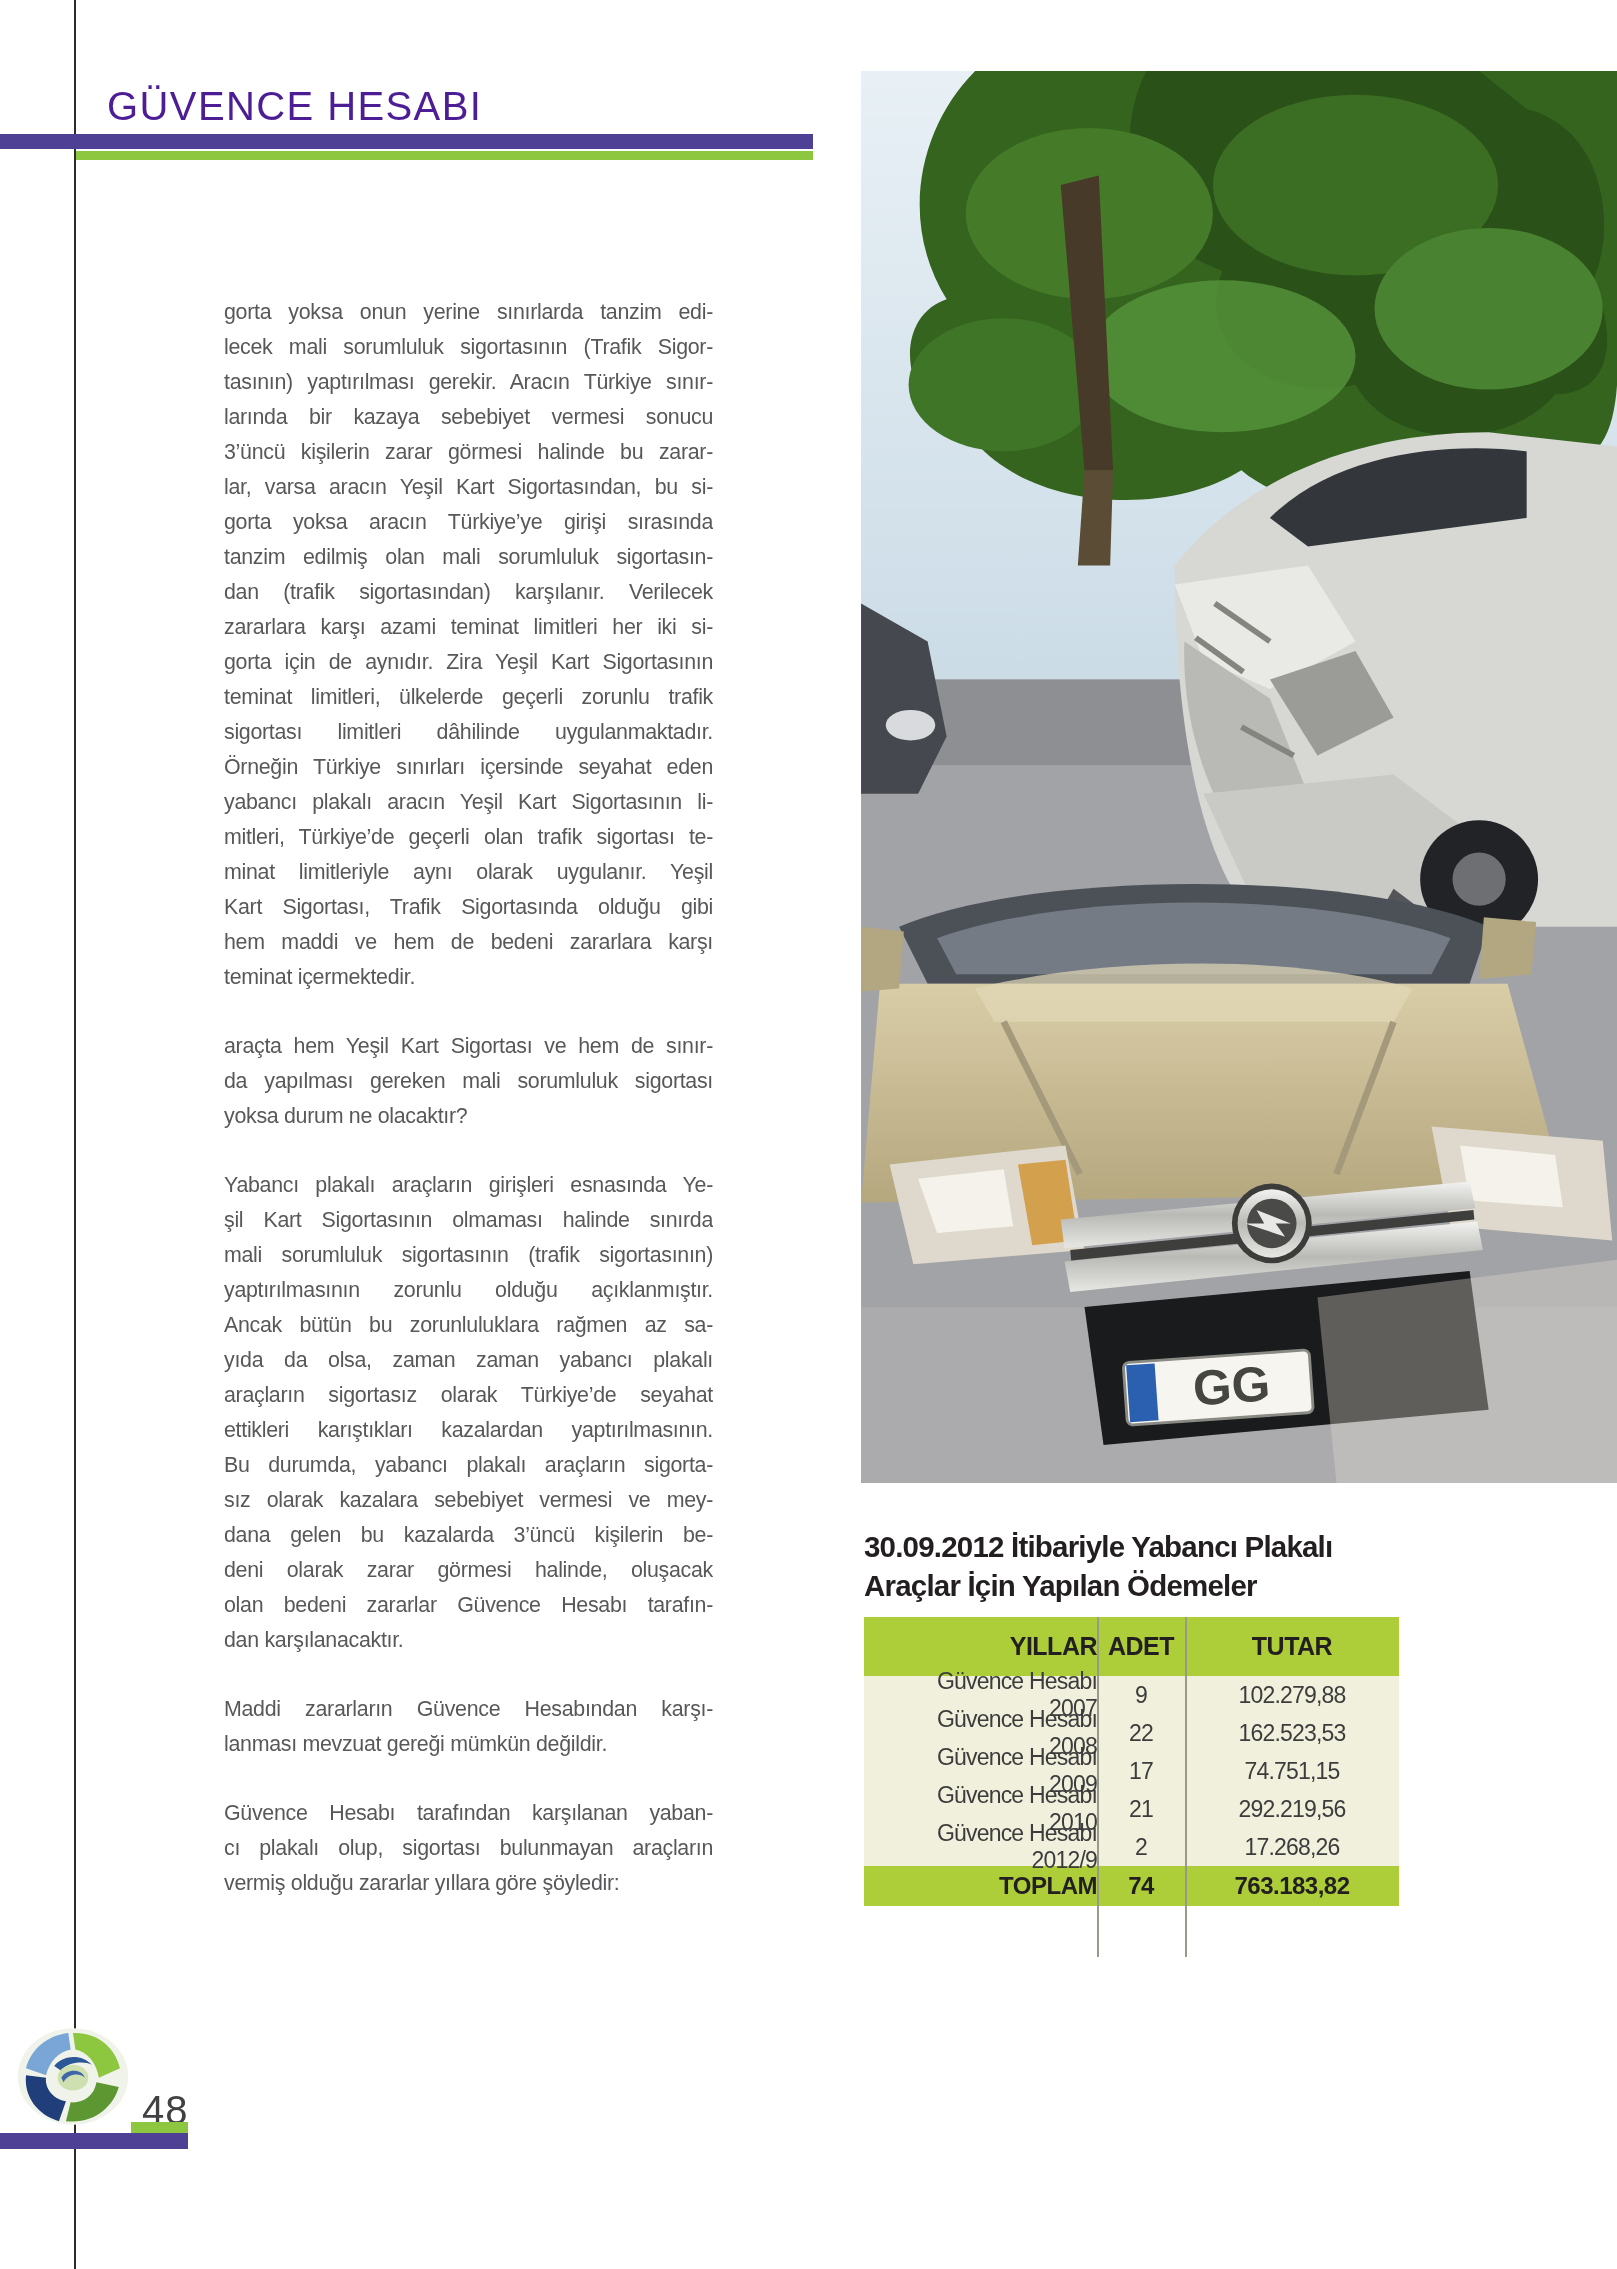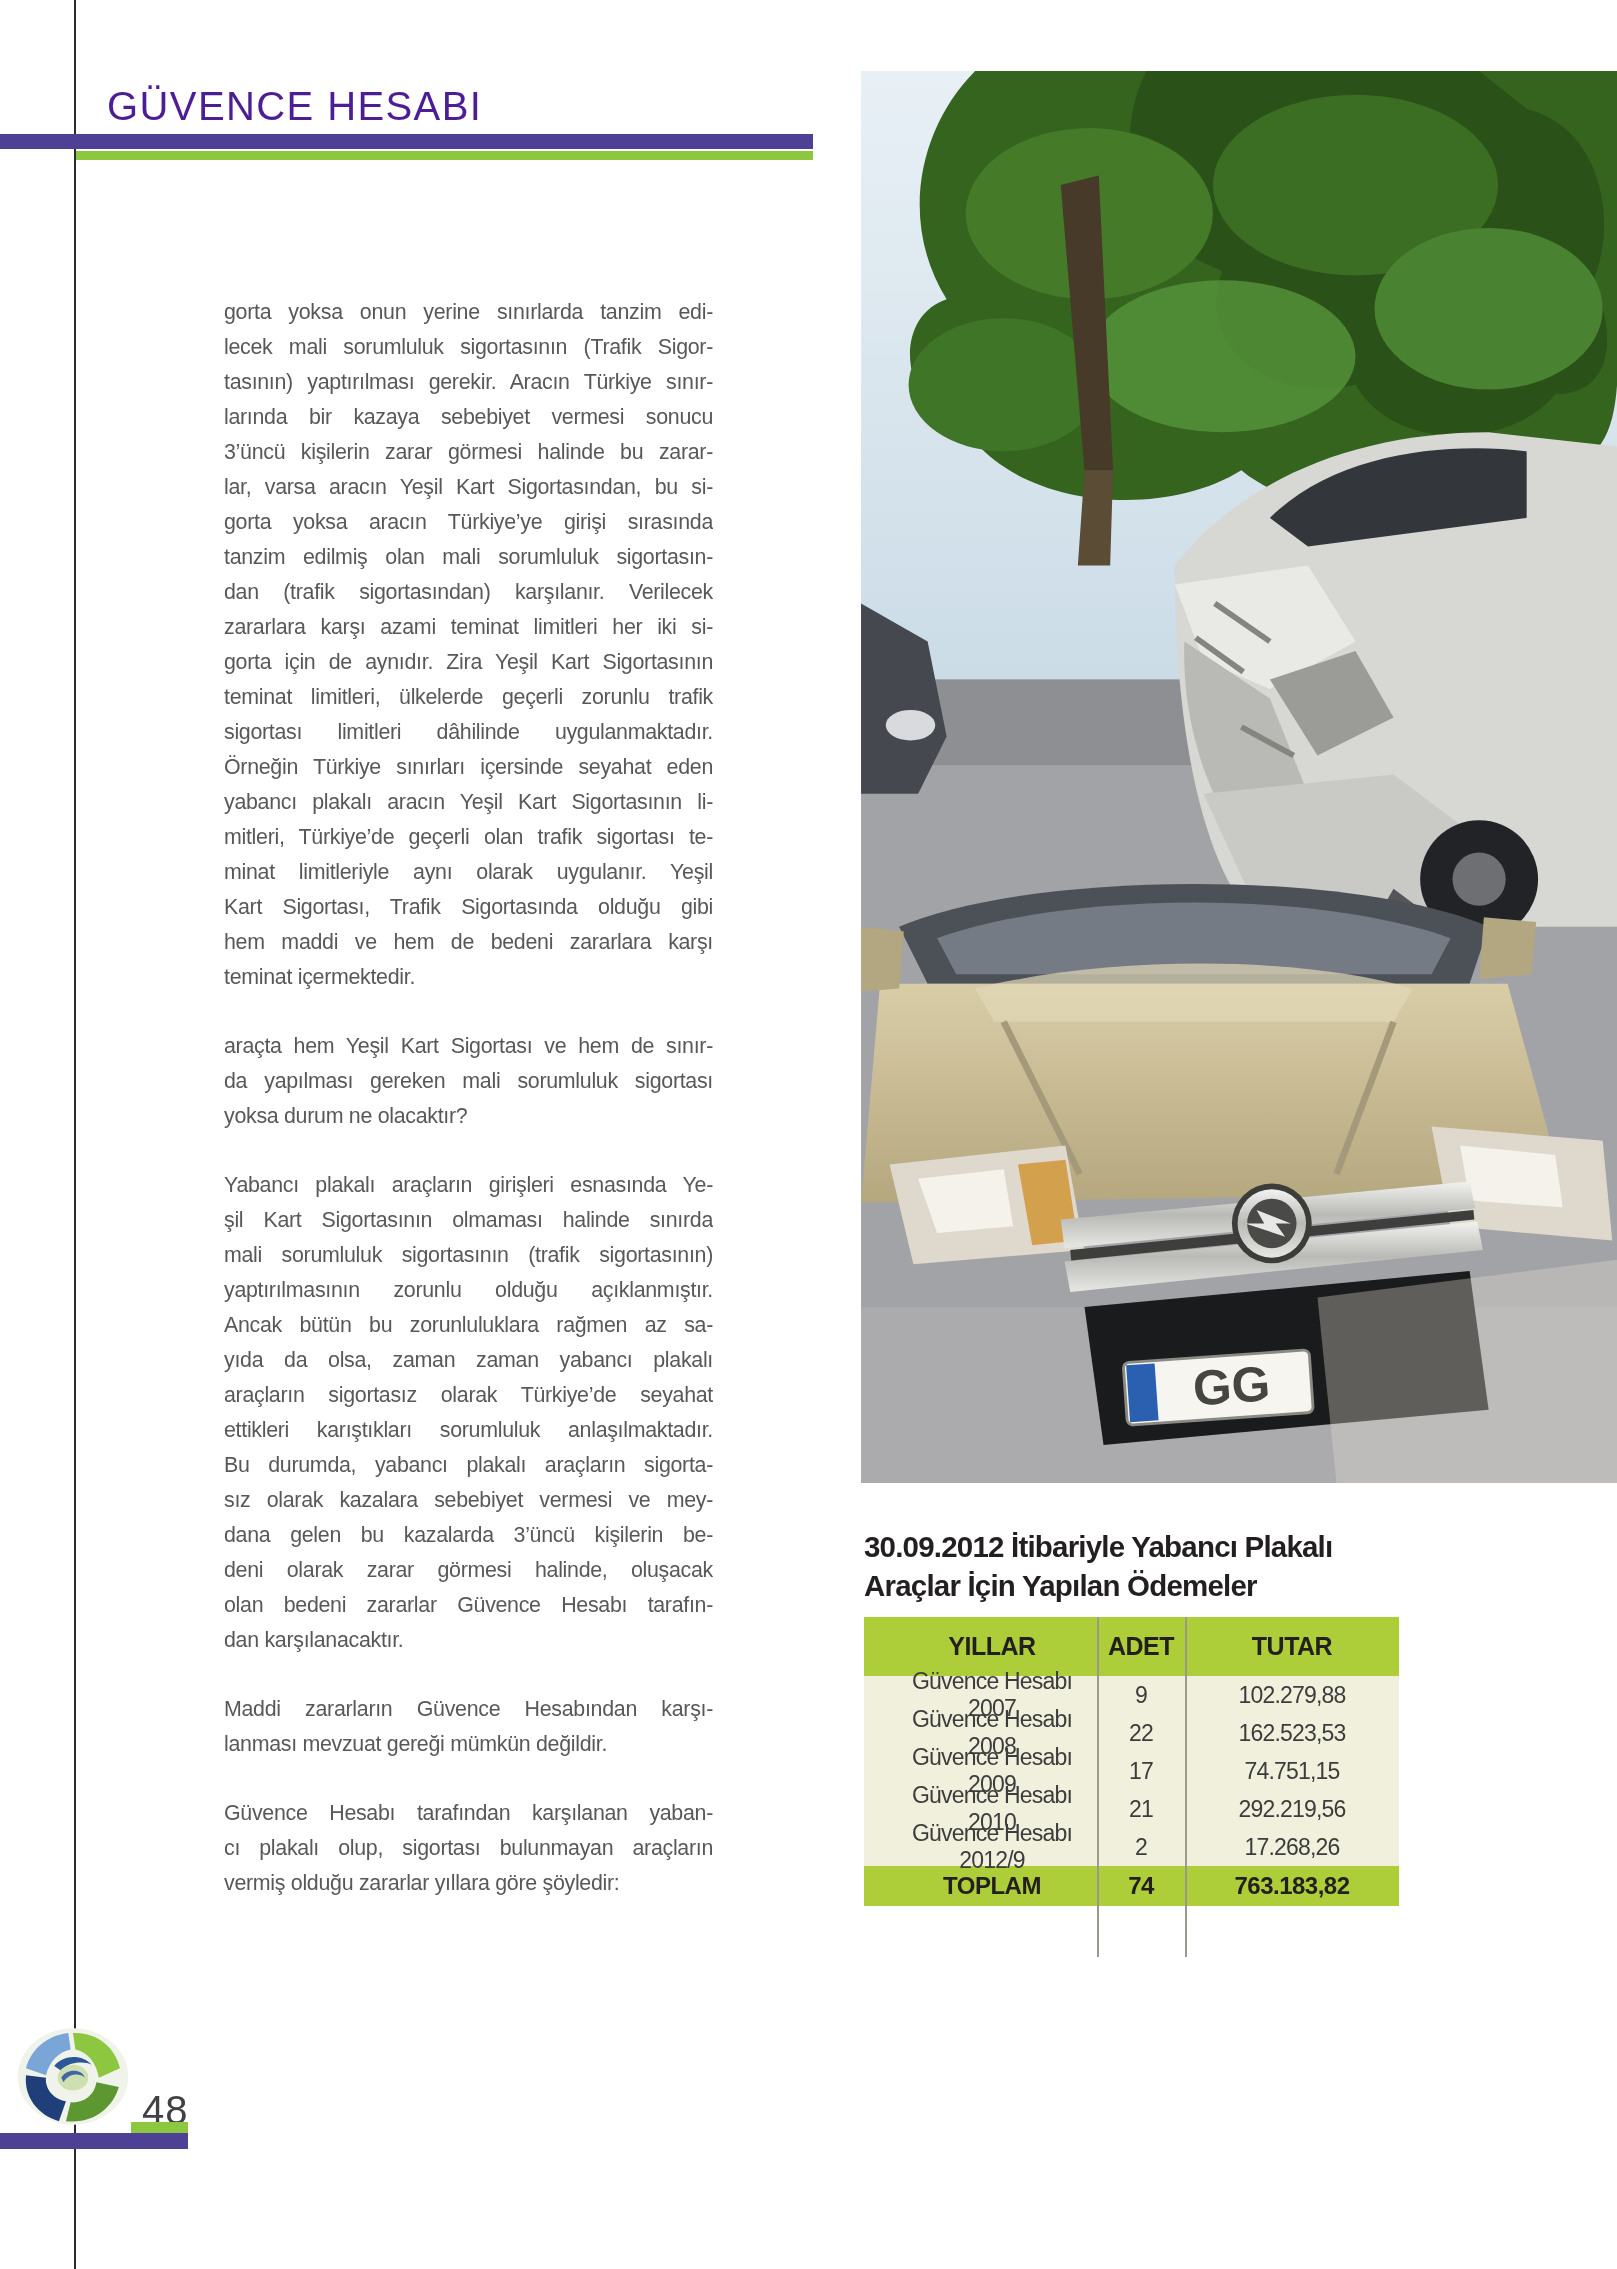--- a/index.html
+++ b/index.html
@@ -29,21 +29,21 @@
   .photo svg{display:block;}
 
   
   .table-heading{
     position:absolute;left:864px;top:1527px;width:547px;color:#231f20;
     font-weight:bold;font-size:29.5px;line-height:39px;letter-spacing:-0.8px;
   }
   
   .gtable{position:absolute;left:864px;top:1617px;width:535px;font-family:"Liberation Sans",sans-serif;}
   .trow{display:flex;width:535px;}
-  .trow .c1{width:233px;padding-left:23px;box-sizing:border-box;text-align:center;}
+  .trow .c1{width:233px;padding-left:23px;box-sizing:border-box;text-align:right;}
   .trow .c2{width:88px;text-align:center;}
   .trow .c3{width:214px;text-align:center;}
   .thead{background:#adce39;height:59px;align-items:center;font-weight:bold;font-size:25px;color:#231f20;letter-spacing:-0.5px;}
   .tdata{background:#f1f0dd;height:38px;align-items:center;font-size:23px;color:#3c3c3c;letter-spacing:-0.8px;}
   .ttotal{background:#adce39;height:40px;align-items:center;font-weight:bold;font-size:24px;color:#231f20;letter-spacing:-0.5px;}
   .sep{position:absolute;top:0;width:1.9px;background:#99998c;}
   .sep.s1{left:233px;}
   .sep.s2{left:321px;}
 
   
@@ -92,21 +92,21 @@
         <div class="line last">yoksa durum ne olacaktır?</div>
       </div>
       <div class="para">
         <div class="line">Yabancı plakalı araçların girişleri esnasında Ye-</div>
         <div class="line">şil Kart Sigortasının olmaması halinde sınırda</div>
         <div class="line">mali sorumluluk sigortasının (trafik sigortasının)</div>
         <div class="line">yaptırılmasının zorunlu olduğu açıklanmıştır.</div>
         <div class="line">Ancak bütün bu zorunluluklara rağmen az sa-</div>
         <div class="line">yıda da olsa, zaman zaman yabancı plakalı</div>
         <div class="line">araçların sigortasız olarak Türkiye’de seyahat</div>
-        <div class="line">ettikleri karıştıkları sorumluluk anlaşılmaktadır.</div>
+        <div class="line">ettikleri karıştıkları kazalardan yaptırılmasının.</div>
         <div class="line">Bu durumda, yabancı plakalı araçların sigorta-</div>
         <div class="line">sız olarak kazalara sebebiyet vermesi ve mey-</div>
         <div class="line">dana gelen bu kazalarda 3’üncü kişilerin be-</div>
         <div class="line">deni olarak zarar görmesi halinde,  oluşacak</div>
         <div class="line">olan bedeni zararlar Güvence Hesabı tarafın-</div>
         <div class="line last">dan karşılanacaktır.</div>
       </div>
       <div class="para">
         <div class="line">Maddi zararların Güvence Hesabından karşı-</div>
         <div class="line last">lanması mevzuat gereği mümkün değildir.</div>

